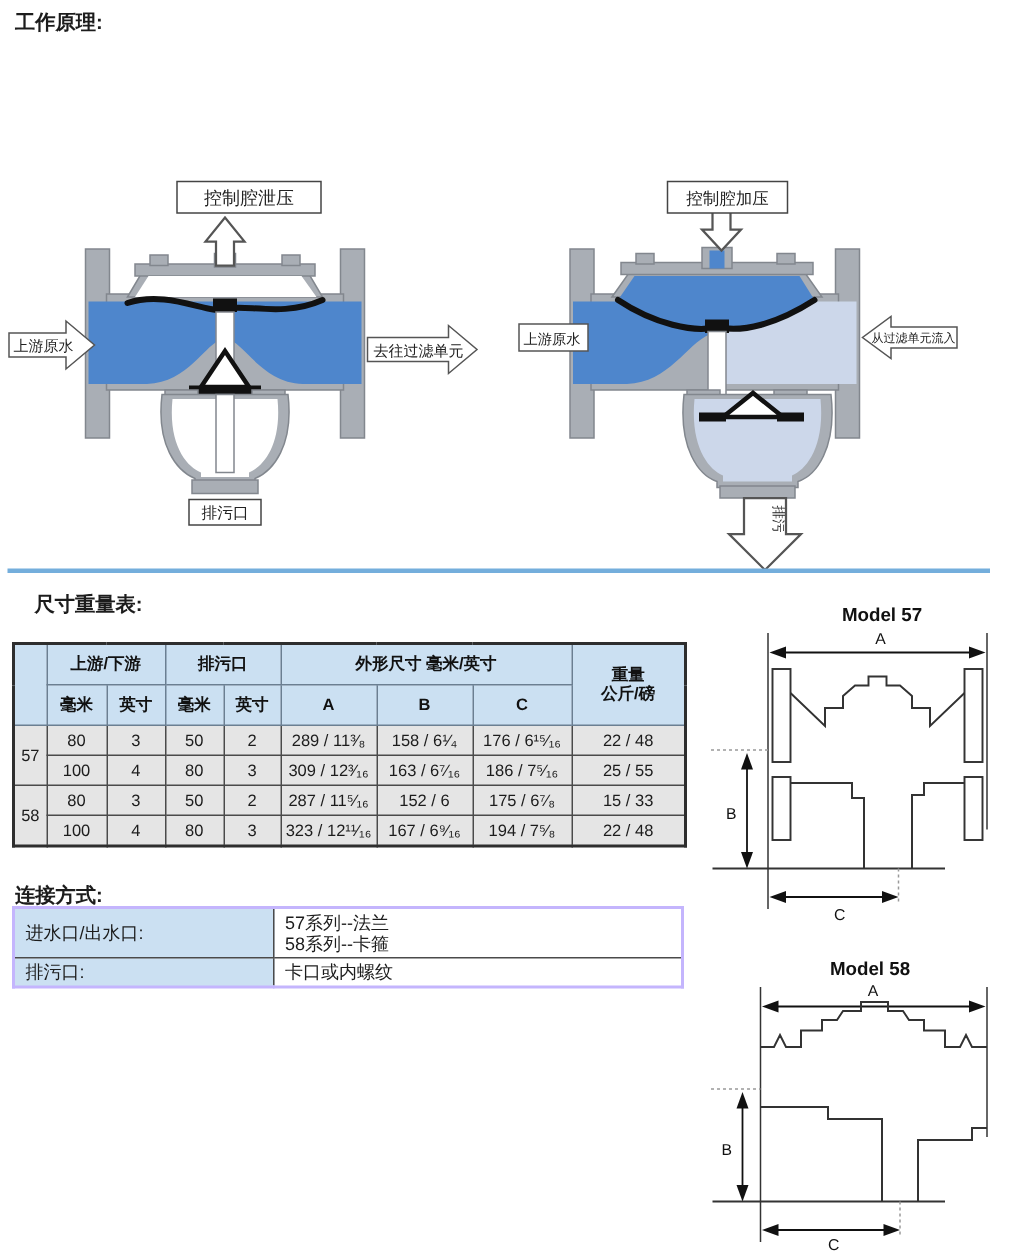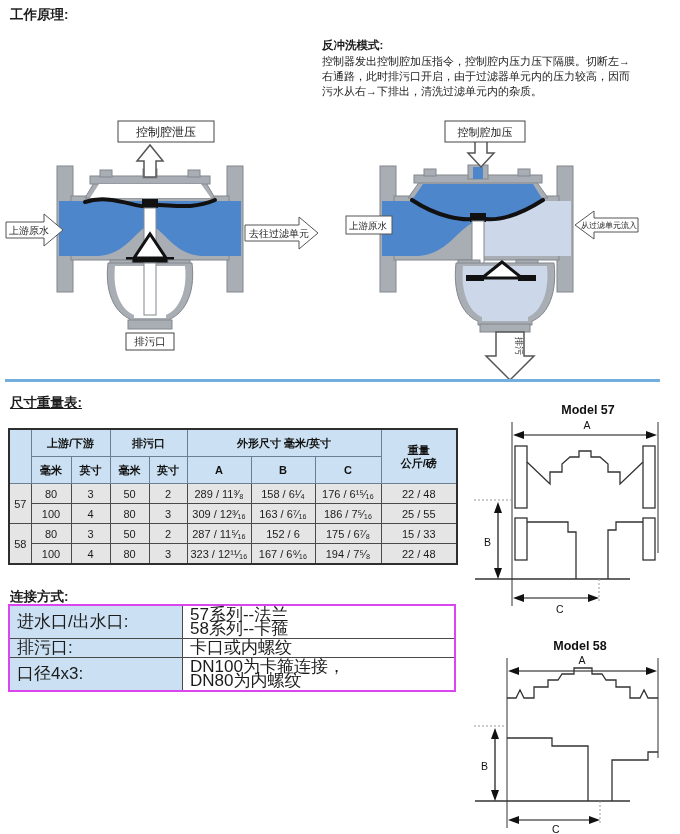--- a/index.html
+++ b/index.html
@@ -12,42 +12,36 @@
   .bluerule{background:#74aedc;height:3px;}
   
   table.dimtable{border-collapse:collapse;table-layout:fixed;width:448px;font-size:11px;
                  border:2px solid #2e2e2e;}
   table.dimtable th{background:#cbe0f2;border:1px solid #6b7f92;font-weight:bold;
                     padding:4px;height:18px;line-height:13px;font-size:11px;color:#111;}
   table.dimtable td{background:#e5e5e5;border:1px solid #4a4a4a;text-align:center;
                     padding:0;height:19px;font-size:11px;}
   table.dimtable th.blank{background:#cbe0f2;}
   
-  table.conntable{border-collapse:collapse;table-layout:fixed;width:448px;font-size:17px;
-                  border:2px solid #d946ef;}
+  table.conntable{border-collapse:collapse;table-layout:fixed;width:448px;font-size:12px;
+                  border:2px solid #c4b5fd;}
   table.conntable td{border:1px solid #4a4a4a;padding:2px 7px;vertical-align:middle;
                      line-height:14px;white-space:pre-line;}
   table.conntable td.lbl{background:#cbe0f2;width:158px;}
   svg text{font-family:"Liberation Sans","DejaVu Sans",sans-serif;}
   .mtitle{font-weight:bold;}
 </style>
 </head>
 <body>
 
 <div class="page">
 
   <div class="abs h-main" style="left:10px;top:6px;text-align:center;">工作原理:</div>
 
 
-  <div class="abs" style="left:322px;top:38px;width:354px;">
-    <div class="modehead">反冲洗模式:</div>
-    <div class="bodytext">控制器发出控制腔加压指令，控制腔内压力压下隔膜。切断左→
-右通路，此时排污口开启，由于过滤器单元内的压力较高，因而
-污水从右→下排出，清洗过滤单元内的杂质。</div>
-  </div>
 
   <svg class="abs" style="left:0;top:113px;" width="330" height="268" viewBox="0 0 330 268">
 
     <g fill="#a9aeb5" stroke="#82878e">
       <rect x="57" y="53" width="16" height="126"></rect>
       <rect x="227" y="53" width="16" height="126"></rect>
     </g>
 
     <rect x="71" y="83" width="158" height="64" fill="#a9aeb5" stroke="#82878e"></rect>
 
@@ -152,21 +146,21 @@
 
     <rect x="16" y="103" width="46" height="18" fill="#ffffff" stroke="#555555"></rect>
     <text x="19" y="116" font-size="9.5" fill="#222">上游原水</text>
 
     <path d="M308,105 H264 V98 L245,112 L264,126 V119 H308 Z" fill="#ffffff" stroke="#555555"></path>
     <text x="251" y="115" font-size="8" fill="#222">从过滤单元流入</text>
   </svg>
 
   <div class="abs bluerule" style="left:5px;top:379px;width:655px;"></div>
 
-  <div class="abs h-main" style="left:10px;top:394px;text-decoration:underline;">尺寸重量表:</div>
+  <div class="abs h-main" style="left:23px;top:394px;">尺寸重量表:</div>
 
   <table class="dimtable abs" style="left:8px;top:428px;">
     <colgroup>
       <col style="width:22px">
         <col style="width:40px">
         <col style="width:39px">
       <col style="width:39px">
         <col style="width:38px">
         <col style="width:64px">
       <col style="width:64px">
@@ -244,25 +238,20 @@
     <tbody>
         <tr>
       <td class="lbl">进水口/出水口:</td>
       <td>57系列--法兰
 58系列--卡箍</td>
     </tr>
     <tr>
       <td class="lbl">排污口:</td>
       <td>卡口或内螺纹</td>
     </tr>
-    <tr>
-      <td class="lbl">口径4x3:</td>
-      <td>DN100为卡箍连接，
-DN80为内螺纹</td>
-    </tr>
   </tbody>
     </table>
 
   <svg class="abs" style="left:460px;top:398px;" width="205" height="217" viewBox="0 0 205 217">
     <text x="128" y="16" text-anchor="middle" font-size="12.5" font-weight="bold" fill="#111" class="mtitle">Model 57</text>
     <text x="127" y="31" text-anchor="middle" font-size="10.5" fill="#111">A</text>
     <g stroke="#333" stroke-width="1" fill="none">
       <line x1="52" y1="24" x2="52" y2="208"></line>
       <line x1="198" y1="24" x2="198" y2="155"></line>
     </g>

